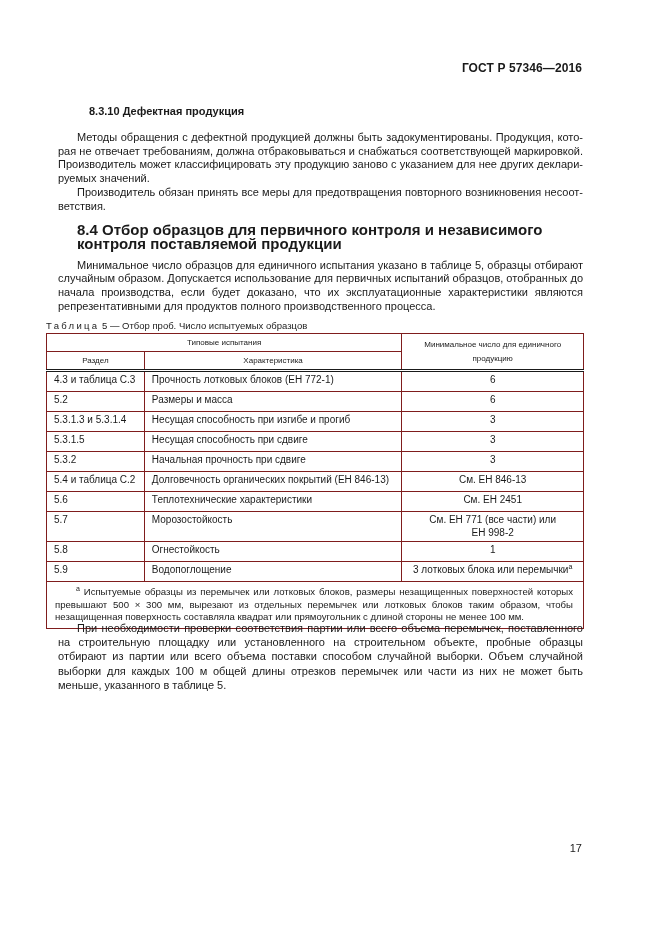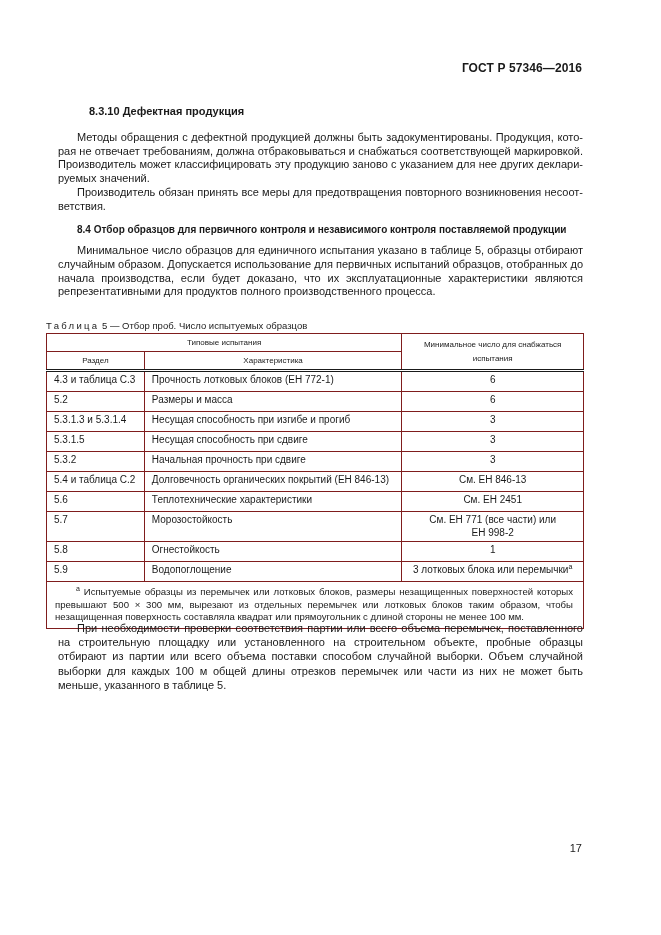--- a/index.html
+++ b/index.html
@@ -7,21 +7,21 @@
     width: 661px; height: 935px; position: relative; overflow: hidden;
     font-family: "Liberation Sans", sans-serif; color: #1a1a1a;
   }
   .doc-header {
     position: absolute; top: 61px; right: 79px;
     font-size: 12px; font-weight: bold; letter-spacing: 0.1px; text-align: center;
   }
   .content { position: absolute; left: 58px; width: 525px; top: 93px; font-size: 11px; line-height: 13.8px; }
   .h3 { font-weight: bold; padding-left: 19px; margin: 12px; }
   .p { text-align: justify; text-indent: 19px; margin: 0; hyphens: manual; }
-  .h2 { font-weight: bold; padding-left: 19px; margin: 9px 0 0 0; font-size: 10px; line-height: 14.5px; }
+  .h2 { font-weight: bold; padding-left: 19px; margin: 9px 0 0 0; font-size: 15px; line-height: 14.5px; }
   .gap { height: 7px; }
   .table-caption { position: absolute; left: 46px; top: 320px; font-size: 9.5px; }
   .table-caption .tlabel { letter-spacing: 2.3px; }
   table.t5 {
     position: absolute; left: 46px; top: 333px; width: 538px;
     border-collapse: collapse; font-size: 10px;
   }
   table.t5 td, table.t5 th {
     border: 1px solid #7f1d1d; padding: 2px 7px; vertical-align: top; font-weight: normal;
     line-height: 12.5px;
@@ -59,21 +59,21 @@
 
 <table class="t5">
   <colgroup>
     <col style="width:98px">
     <col style="width:258px">
     <col style="width:182px">
   </colgroup>
   <thead>
     <tr>
       <th colspan="2">Типовые испытания</th>
-      <th rowspan="2" class="minhead">Минимальное число для снабжаться испытания</th>
+      <th rowspan="2" class="minhead">Минимальное число для единичного продукцию</th>
     </tr>
     <tr>
       <th>Раздел</th>
       <th>Характеристика</th>
     </tr>
   </thead>
   <tbody>
     <tr>
       <td>4.3 и таблица С.3</td>
       <td>Прочность лотковых блоков (ЕН 772-1)</td>

